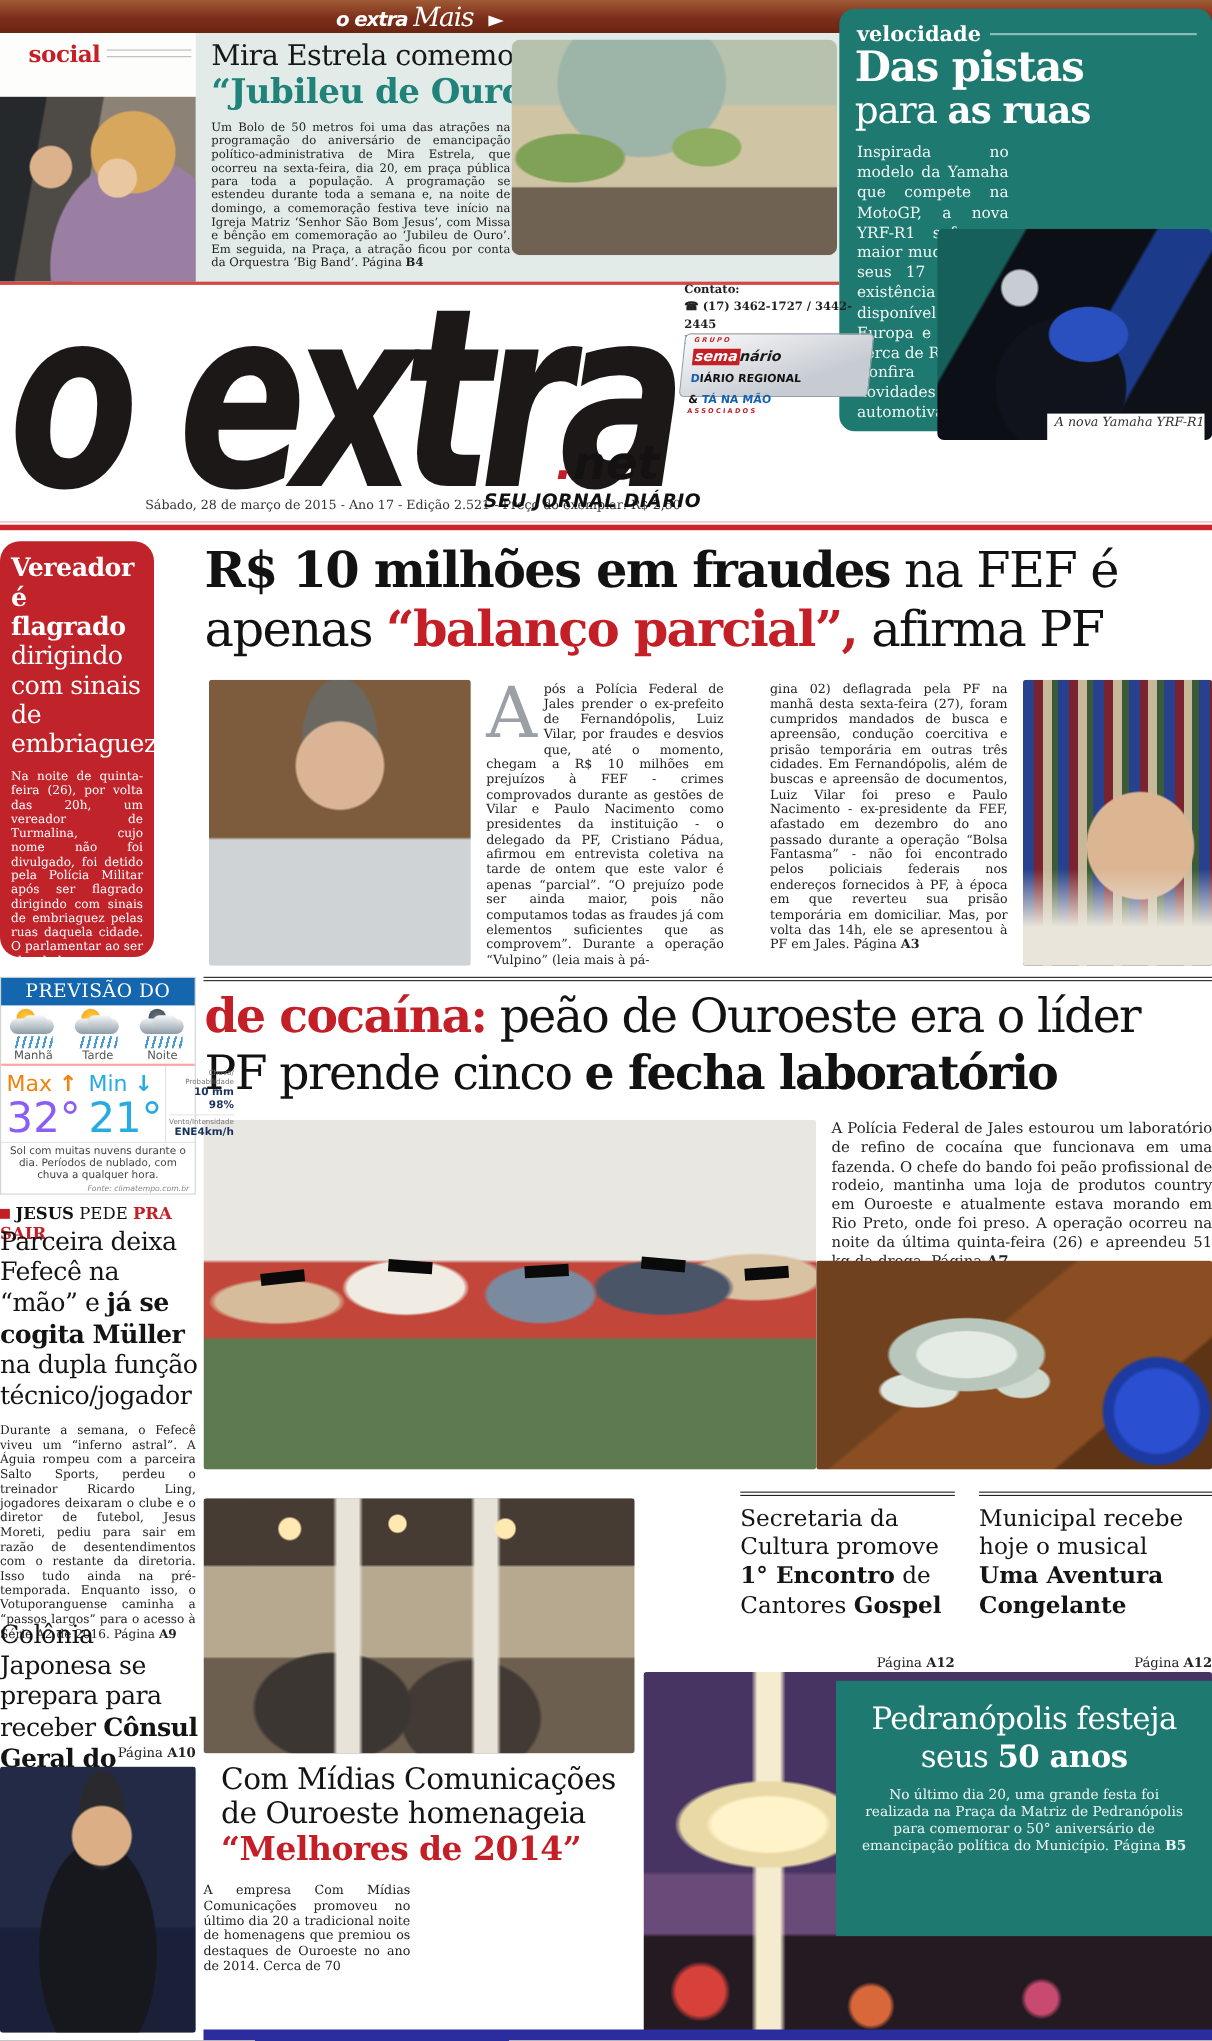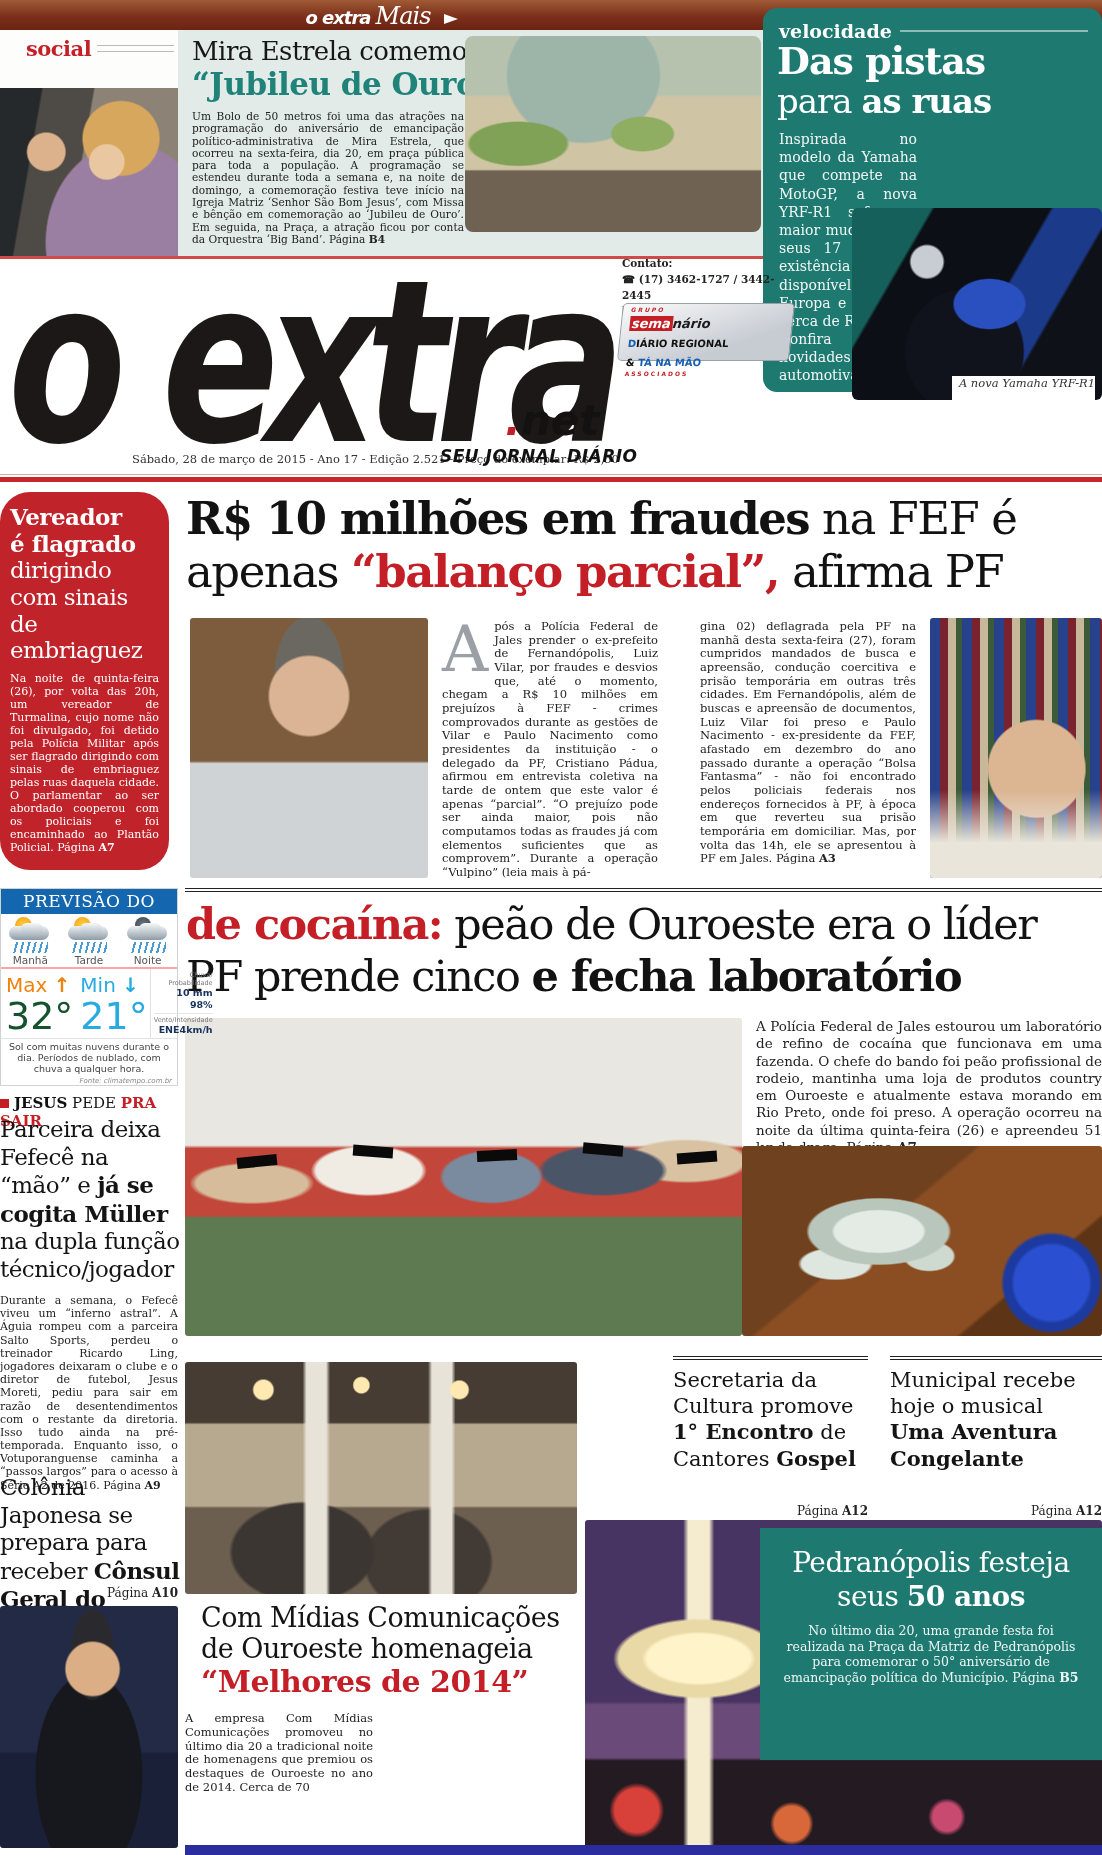--- a/index.html
+++ b/index.html
@@ -69,21 +69,21 @@
   #grouplogo .g2b{font:bold italic 13px/14px "DejaVu Sans",sans-serif;color:#1a1a1a;}
   #grouplogo .g3a{font:bold 10px/12px "DejaVu Sans",sans-serif;color:#1560b0;}
   #grouplogo .g3b{font:bold 10px/12px "DejaVu Sans",sans-serif;color:#111;}
   #grouplogo .g4a{font:bold 10px/12px "DejaVu Sans",sans-serif;color:#111;}
   #grouplogo .g4b{font:bold 10px/12px "DejaVu Sans",sans-serif;color:#1560b0;}
   #grouplogo .g5{font:bold 6px/8px "DejaVu Sans",sans-serif;color:#c41f26;letter-spacing:2px;}
   #dateline{left:132px;top:452px;width:500px;font:11.5px "DejaVu Serif",serif;color:#333;}
   #rule-red-a{left:0;top:474px;width:1102px;height:1px;background:#e2a7a7;}
   #rule-red-b{left:0;top:477px;width:1102px;height:5px;background:#c9262c;}
   
-  #box-vereador{left:0;top:492px;width:169px;height:378px;background:#c1232b;border-radius:30px;
+  #box-vereador{left:0;top:492px;width:140px;height:378px;background:#c1232b;border-radius:18px;
      padding:12px 10px;box-sizing:border-box;color:#fff;}
   .ver-h{font:23px/1.16 "DejaVu Serif",serif;letter-spacing:-0.5px;}
   .ver-h.b{font-weight:bold;}
   #ver-body{margin-top:9px;font:11px/1.18 "DejaVu Serif",serif;text-align:justify;color:#fff;}
   
   #h-fraude{left:186px;top:492px;width:916px;font:45px/53px "DejaVu Serif",serif;color:#121212;letter-spacing:-1.5px;}
   .hred{color:#c41f26;font-weight:bold;}
   #photo-luiz{left:190px;top:618px;width:238px;height:260px;background:
      radial-gradient(circle at 50% 30%,#dab494 0 18%,rgba(0,0,0,0) 19%),
      radial-gradient(ellipse at 50% 22%,#6b6862 0 20%,rgba(0,0,0,0) 21%),
@@ -126,21 +126,21 @@
   .wicon .sun{top:0;left:8px;width:17px;height:17px;border-radius:50%;background:radial-gradient(#ffd23e,#f59d1a);}
   .wicon .moon{top:0;left:10px;width:16px;height:16px;border-radius:50%;background:radial-gradient(#6a7681,#3c4751);}
   .wicon .cloud.c1{top:9px;left:2px;width:40px;height:14px;border-radius:8px;background:linear-gradient(#eef1f3,#8d9ba6);}
   .wicon .cloud.c2{top:6px;left:14px;width:22px;height:12px;border-radius:7px;background:linear-gradient(#f6f8f9,#aeb9c1);}
   .wicon .rain{bottom:0;left:5px;width:36px;height:11px;background:repeating-linear-gradient(105deg,rgba(0,0,0,0) 0 4px,#4a9bd4 4px 6px);}
   .wlabel{font:10.5px "DejaVu Sans",sans-serif;color:#555;margin-top:1px;}
   #wtemps{display:flex;border-bottom:1px solid #e0e3e2;}
   .tcol{padding:4px 2px 2px 5px;}
   .tmax .tl{font:20px "DejaVu Sans",sans-serif;color:#f0820f;}
   .tmin .tl{font:20px "DejaVu Sans",sans-serif;color:#29abe2;}
-  .tmax .tv{font:38px/38px "DejaVu Sans",sans-serif;color:#14532d;}
+  .tmax .tv{font:38px/38px "DejaVu Sans",sans-serif;color:#8b5cf6;}
   .tmin .tv{font:38px/38px "DejaVu Sans",sans-serif;color:#29abe2;}
   .arrow-up{color:#f0820f;font-family:"DejaVu Sans",sans-serif;font-weight:bold;}
   .arrow-down{color:#29abe2;font-family:"DejaVu Sans",sans-serif;font-weight:bold;}
   .tinfo{flex:1;border-left:1px solid #e0e3e2;padding:2px 3px;text-align:right;}
   .tinfo .lbl{font:6.5px/8px "DejaVu Sans",sans-serif;color:#777;}
   .tinfo .val{font:bold 9.5px/12px "DejaVu Sans",sans-serif;color:#17315c;}
   .tinfo .sep{border-top:1px solid #e4e6e5;margin:2px 0;}
   #wnote{font:9.5px/1.15 "DejaVu Sans",sans-serif;color:#444;text-align:center;padding:3px 4px 0;}
   #wsource{font:italic 7px "DejaVu Sans",sans-serif;color:#888;text-align:right;padding:2px 5px 0;}
   

